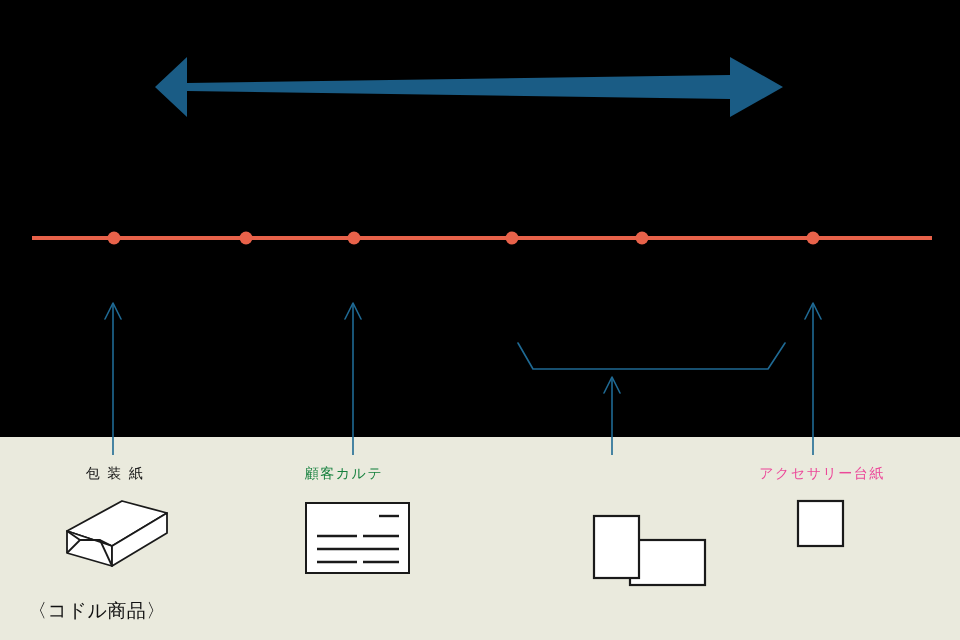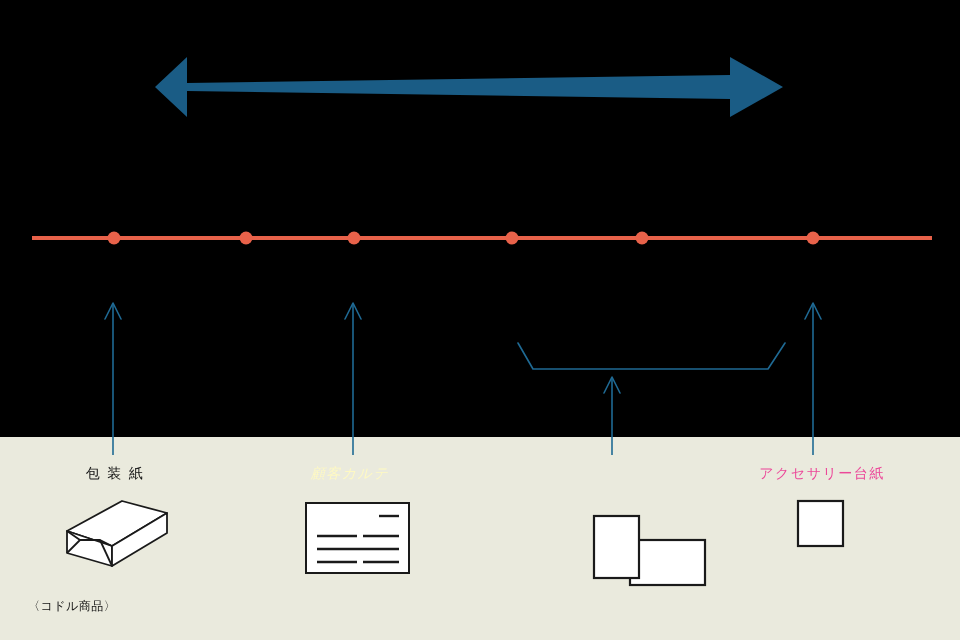--- a/index.html
+++ b/index.html
@@ -48,21 +48,21 @@
   }
   .label-line2 {
     display: block;
     letter-spacing: 2px;
   }
   .caption {
     position: absolute;
     left: 28px;
     top: 598px;
     color: #121212;
-    font-size: 12px;
+    font-size: 19px;
     letter-spacing: 0.5px;
     white-space: nowrap;
     font-family: "DejaVu Sans", "Liberation Sans", sans-serif;
   }
 </style>
 </head>
 <body>
 
 <div id="stage" style="background: rgb(0, 0, 0);">
 
@@ -131,21 +131,21 @@
 
     <g>
       <rect x="798" y="501" width="45" height="45" fill="#ffffff" stroke="#1a1a1a" stroke-width="2.2"></rect>
     </g>
   </svg>
 
   <div class="item-label" style="left: 0px; top: 463px; width: 230px; color: rgb(18, 18, 18);">
     <span>包 装 紙</span>
   </div>
 
-  <div class="item-label" style="left: 235px; top: 463px; width: 230px; color: #fef9c3; font-style: italic;">
+  <div class="item-label" style="left: 229px; top: 463px; width: 230px; color: #15803d;">
     <span>顧客カルテ</span>
   </div>
 
 
   <div class="item-label" style="left: 707px; top: 463px; width: 230px; color: #ec4899;">
     <span>アクセサリー台紙</span>
   </div>
 
   <div class="caption" style="color: rgb(18, 18, 18);">〈コドル商品〉</div>
 

